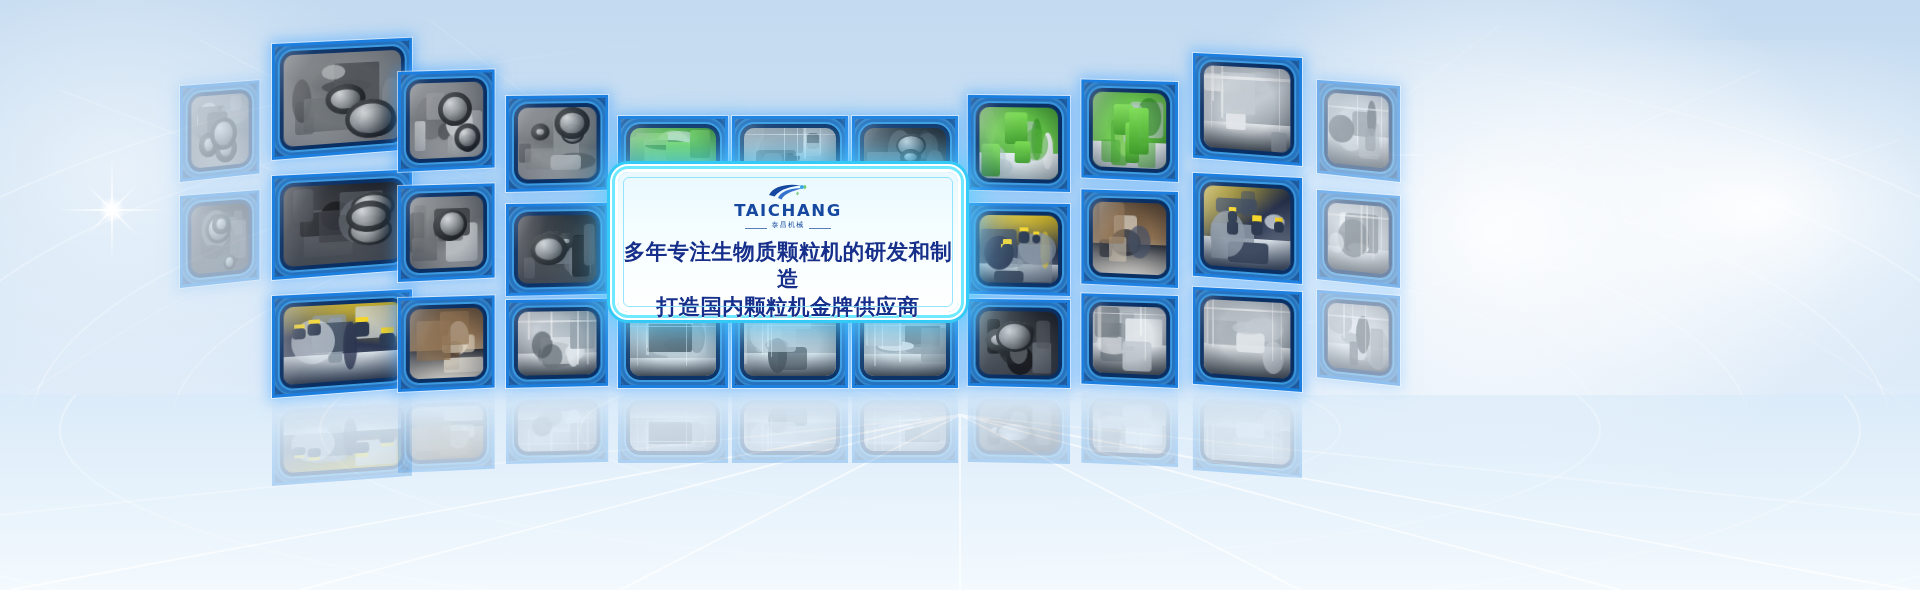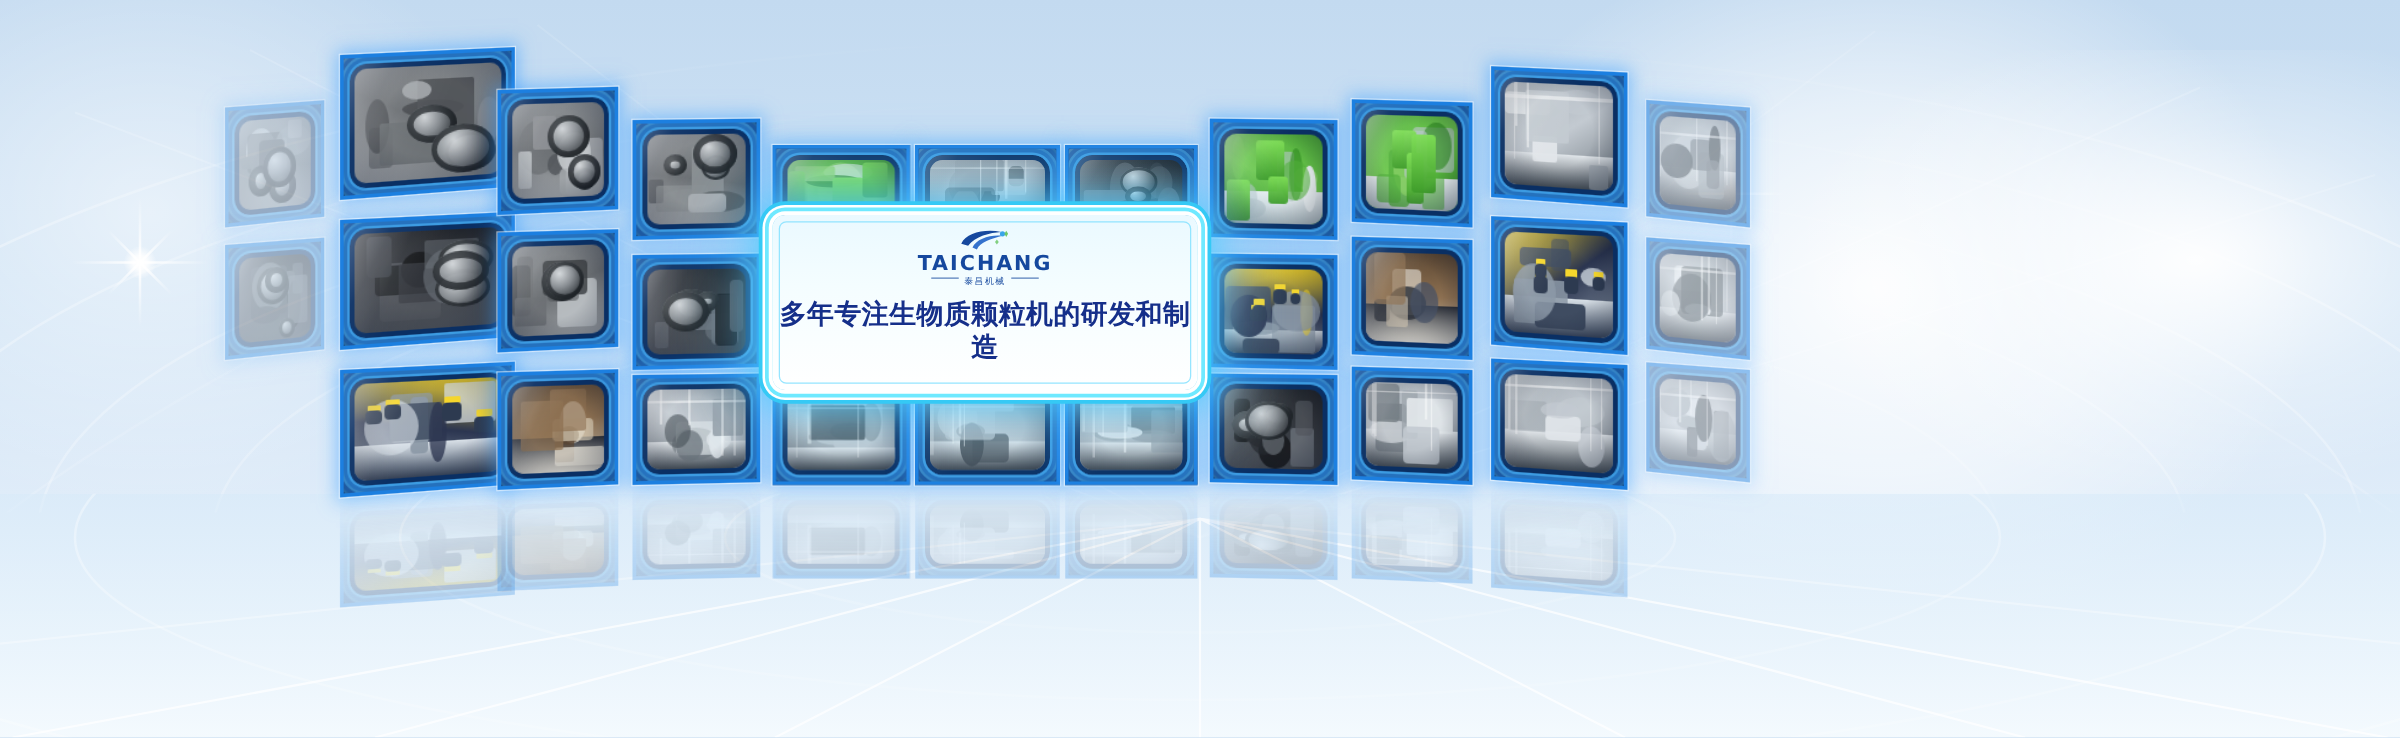--- a/index.html
+++ b/index.html
@@ -74,21 +74,21 @@
     content:"";position:absolute;inset:5px;border-radius:6px;
     border:1px solid rgba(130,225,255,.85);pointer-events:none;
   }
   .logo-wrap{margin-top:11px;display:flex;flex-direction:column;align-items:center;line-height:1;}
   .logo-mark{width:44px;height:19px;margin-bottom:1px;}
   .logo-word{
     font-size:16.5px;letter-spacing:1.6px;font-weight:700;color:#15489e;
     font-family:"DejaVu Sans","Liberation Sans",sans-serif;
   }
   .logo-sub{
-    display:flex;align-items:flex-start;gap:4px;margin-top:2px;
+    display:flex;align-items:flex-end;gap:4px;margin-top:2px;
   }
   .logo-sub .ln{width:22px;height:1px;background:#15489e;opacity:.7;}
   .logo-sub .cn{font-size:7px;letter-spacing:1.3px;color:#15489e;
     font-family:"DejaVu Sans","Liberation Sans",sans-serif;}
   .slogan{
     margin-top:9px;text-align:center;color:#152f8a;font-weight:700;
     font-family:"DejaVu Sans","Liberation Sans",sans-serif;
     font-size:21.5px;line-height:1.30;letter-spacing:.4px;
     text-shadow:0 1px 0 rgba(255,255,255,.8);
   }
@@ -1160,16 +1160,17 @@
       <div class="logo-word">TAICHANG</div>
       <div class="logo-sub">
         <span class="ln"></span>
         <span class="cn">泰昌机械</span>
         <span class="ln"></span>
       </div>
     </div>
 
     <div class="slogan">
       <span>多年专注生物质颗粒机的研发和制造</span>
+      <span class="l2">打造国内颗粒机金牌供应商</span>
     </div>
   </div>
 
 </div>
 
 </body></html>

